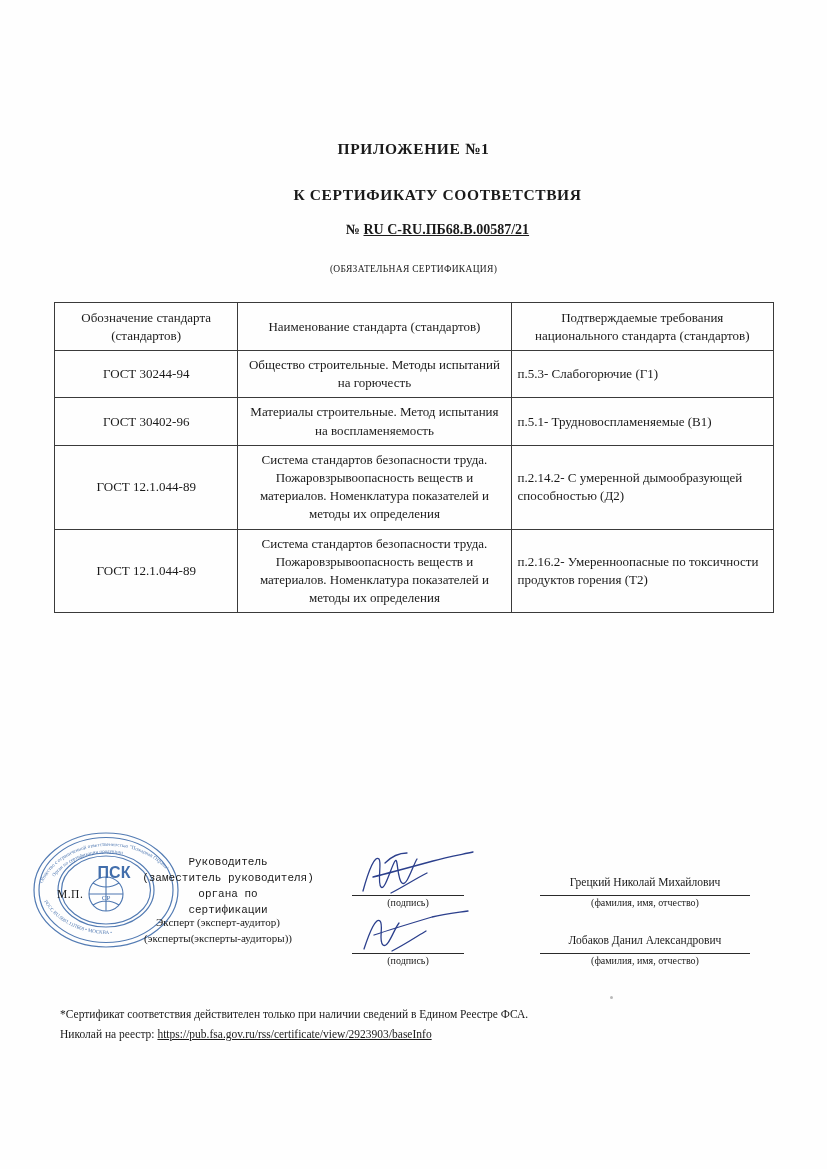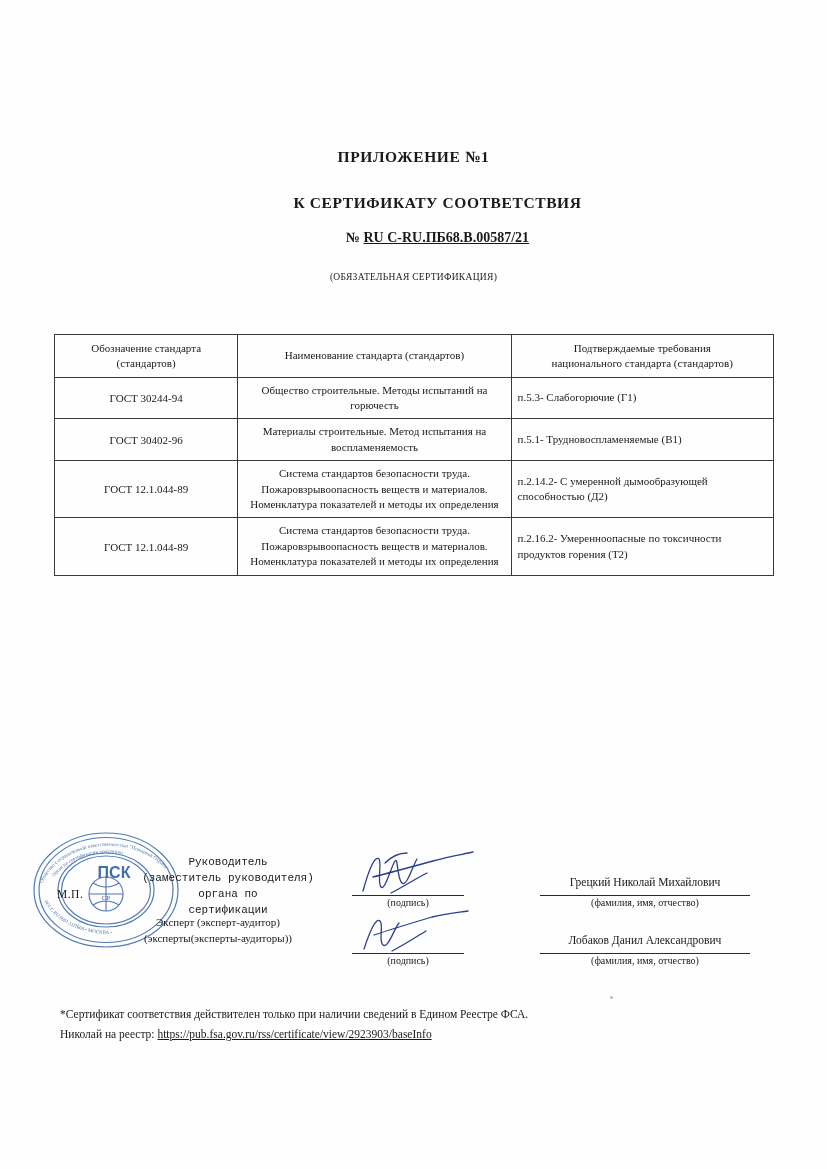--- a/index.html
+++ b/index.html
@@ -20,21 +20,20 @@
     inset: 0;
     background: #fefefe;
   }
   
   .header {
     position: absolute;
     top: 140px;
     left: 0;
     width: 827px;
     text-align: center;
-    margin-top: 8px;
   }
   .title-1 {
     font-size: 15.5px;
     font-weight: bold;
     letter-spacing: 0.6px;
     margin-bottom: 28px;
   }
   .title-2 {
     font-size: 15.5px;
     font-weight: bold;
@@ -58,22 +57,21 @@
   
   .table-wrap {
     position: absolute;
     top: 302px;
     left: 54px;
     width: 720px;
   }
   table.std {
     border-collapse: collapse;
     width: 100%;
-    font-size: 11px;
-    margin-top: 32px;
+    font-size: 13px;
   }
   table.std td, table.std th {
     border: 1px solid #3a3a3a;
     padding: 5px 6px;
     vertical-align: middle;
     font-weight: normal;
   }
   table.std thead td {
     text-align: center;
     padding: 6px 6px;

